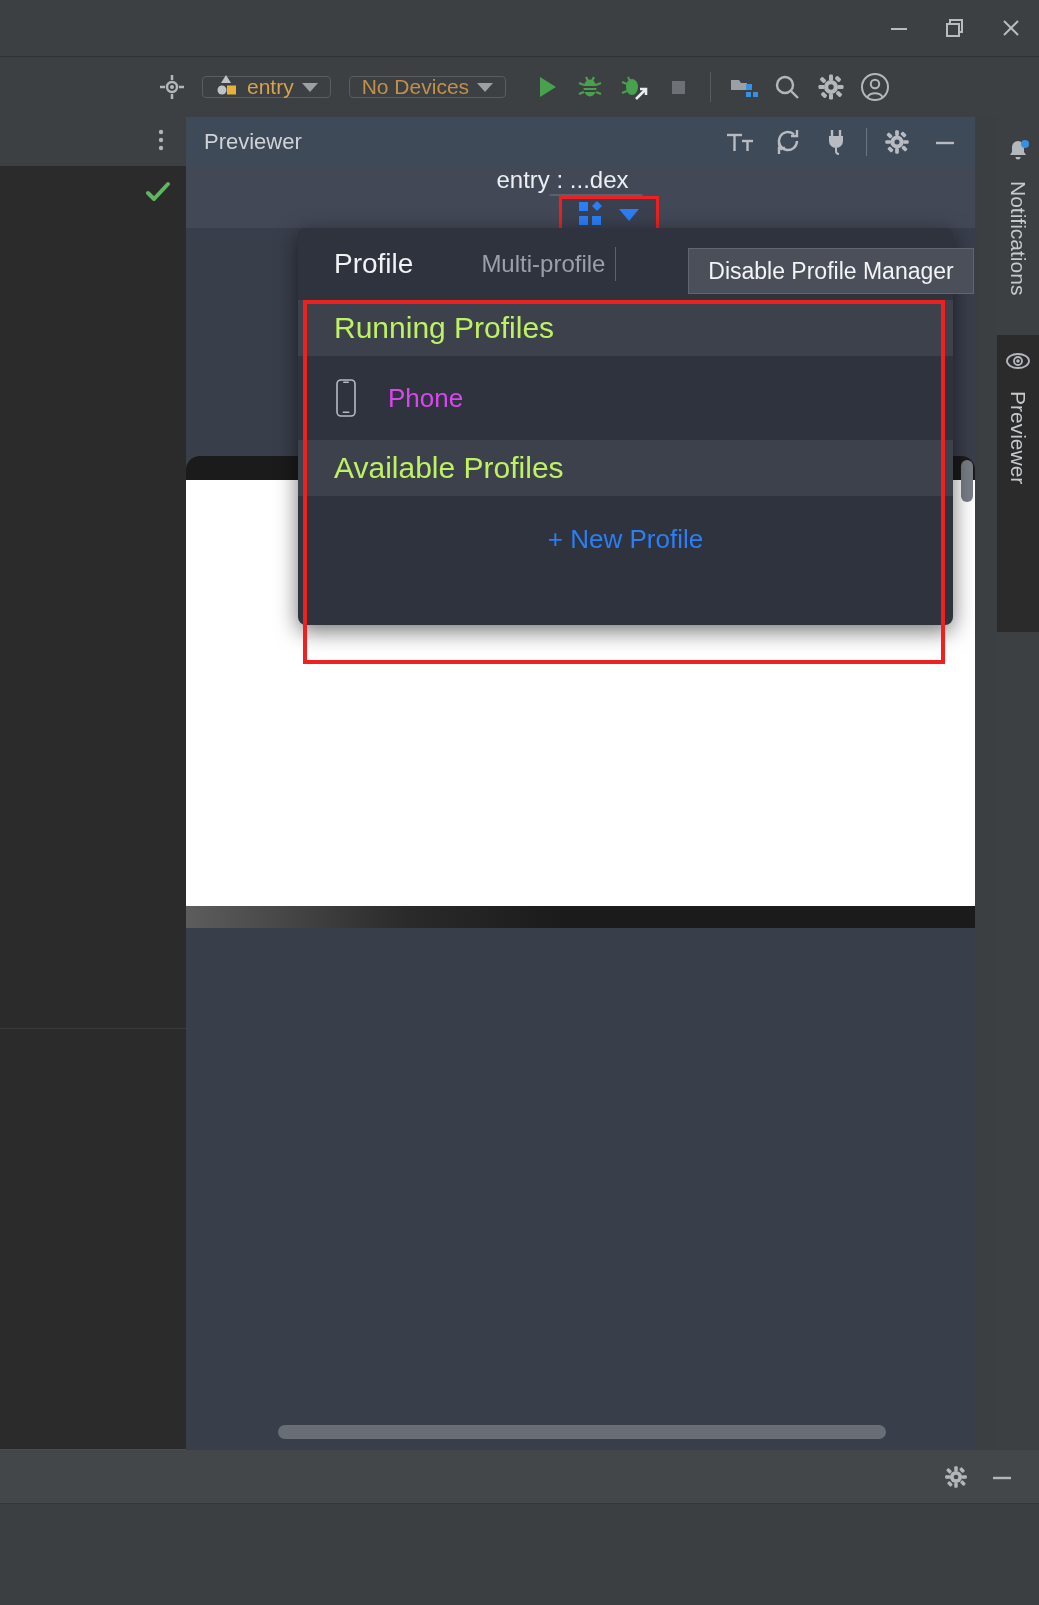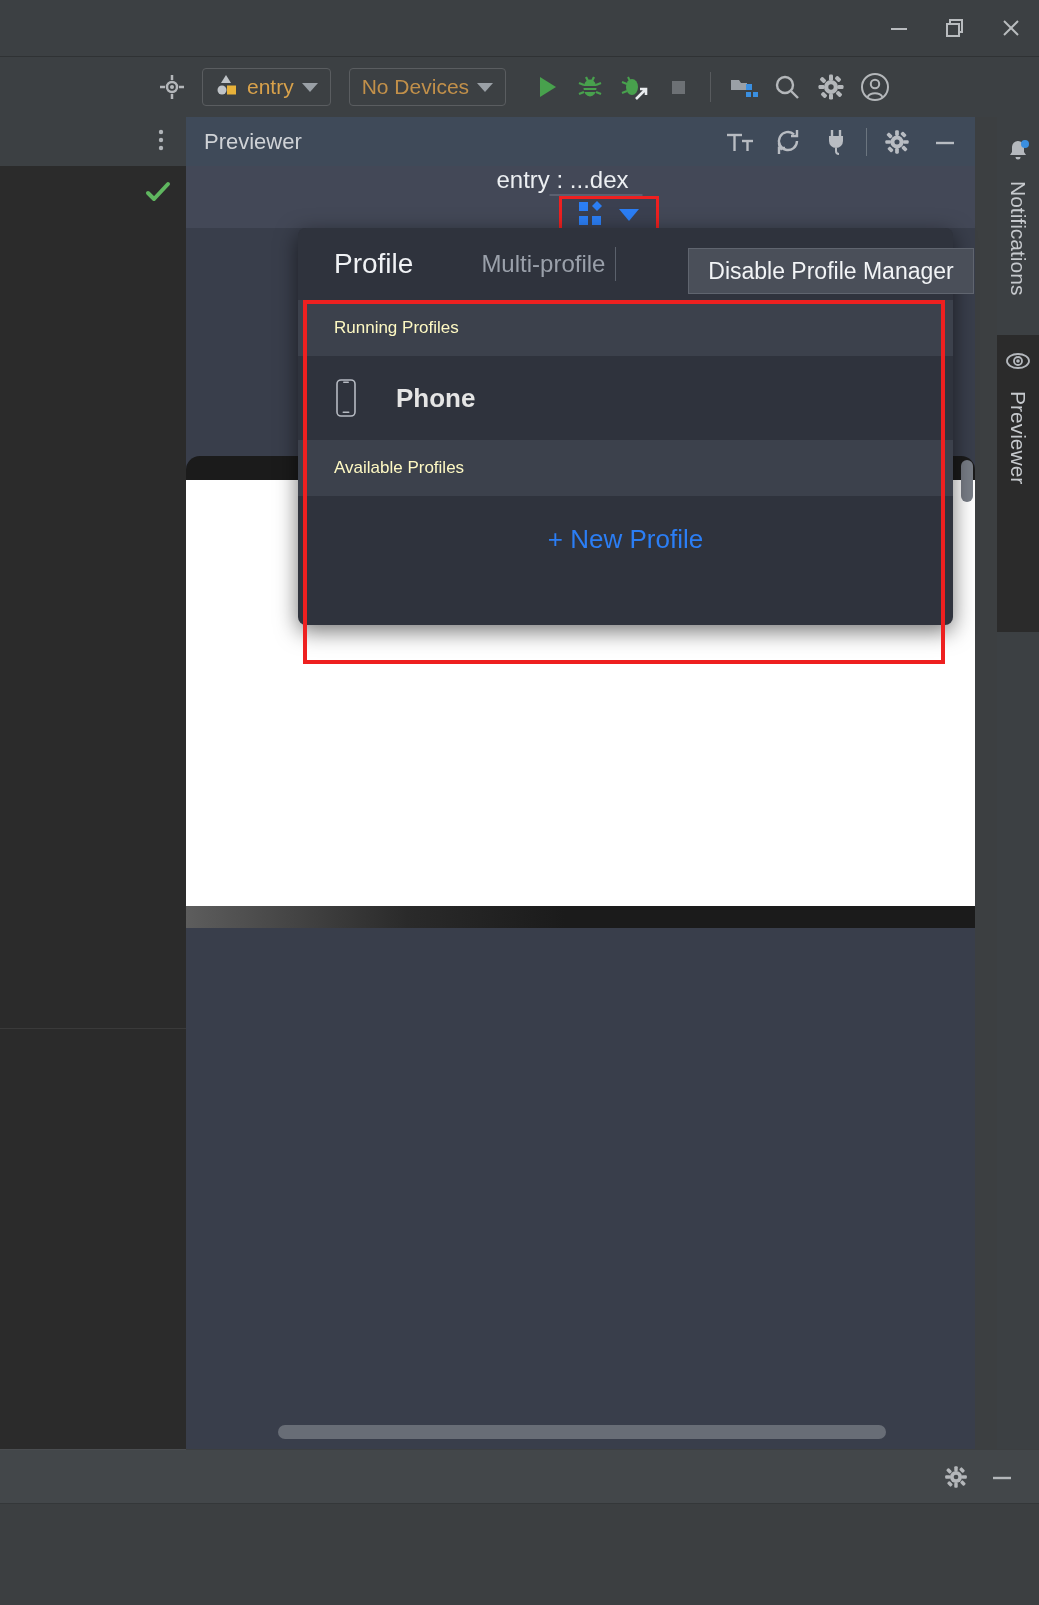--- a/index.html
+++ b/index.html
@@ -32,21 +32,21 @@
     display: flex; align-items: center;
     padding-left: 150px;
     gap: 0px;
   }
   .tb-icon {
     width: 44px; height: 44px;
     display: flex; align-items: center; justify-content: center;
     color: #b4b7ba; flex: 0 0 auto;
   }
   .combo {
-    height: 38px; border: 1px solid #5a5d60; border-radius: 4px;
+    height: 22px; border: 1px solid #5a5d60; border-radius: 4px;
     display: flex; align-items: center; gap: 8px;
     padding: 0 12px; margin-left: 8px;
     color: #d9a24b;
     font-size: 21px;
   }
   .combo.devices { margin-left: 18px; color: #c2904a; }
   .caret { width: 0; height: 0; border-left: 8px solid transparent;
            border-right: 8px solid transparent; border-top: 9px solid #9aa0a6; }
   .tb-sep { width: 1px; height: 30px; background: #585b5e; margin: 0 10px; }
 
@@ -149,28 +149,28 @@
   .disable-btn {
     position: absolute; left: 688px; top: 248px; width: 286px; height: 46px;
     background: #4a4f59; border: 1px solid #60656f;
     display: flex; align-items: center; justify-content: center;
     color: #f2f4f6; font-size: 23px; white-space: nowrap;
   }
 
   .sect-head {
     height: 56px; background: #3c414c;
     display: flex; align-items: center; padding-left: 36px;
-    color: #fef9c3; font-size: 17px;
+    color: #bef264; font-size: 30px;
   }
   .prof-row {
     height: 84px; background: #2f333d;
     display: flex; align-items: center; padding-left: 36px;
   }
   .prof-row .p-icon { width: 54px; display: flex; align-items: center; justify-content: flex-start; color: #b6bac2; }
-  .prof-row .p-label { color: #e5e5e5; font-size: 26px; margin-left: 8px; font-weight: bold; }
+  .prof-row .p-label { color: #d946ef; font-size: 26px; margin-left: 0; }
 
   .newprofile {
     height: 86px; display: flex; align-items: center; justify-content: center;
     color: #2b7ef5; font-size: 26px;
   }
 
   .redbox {
     position: absolute; left: 303px; top: 300px; width: 642px; height: 364px;
     border: 4px solid #ee2020; pointer-events: none;
   }

